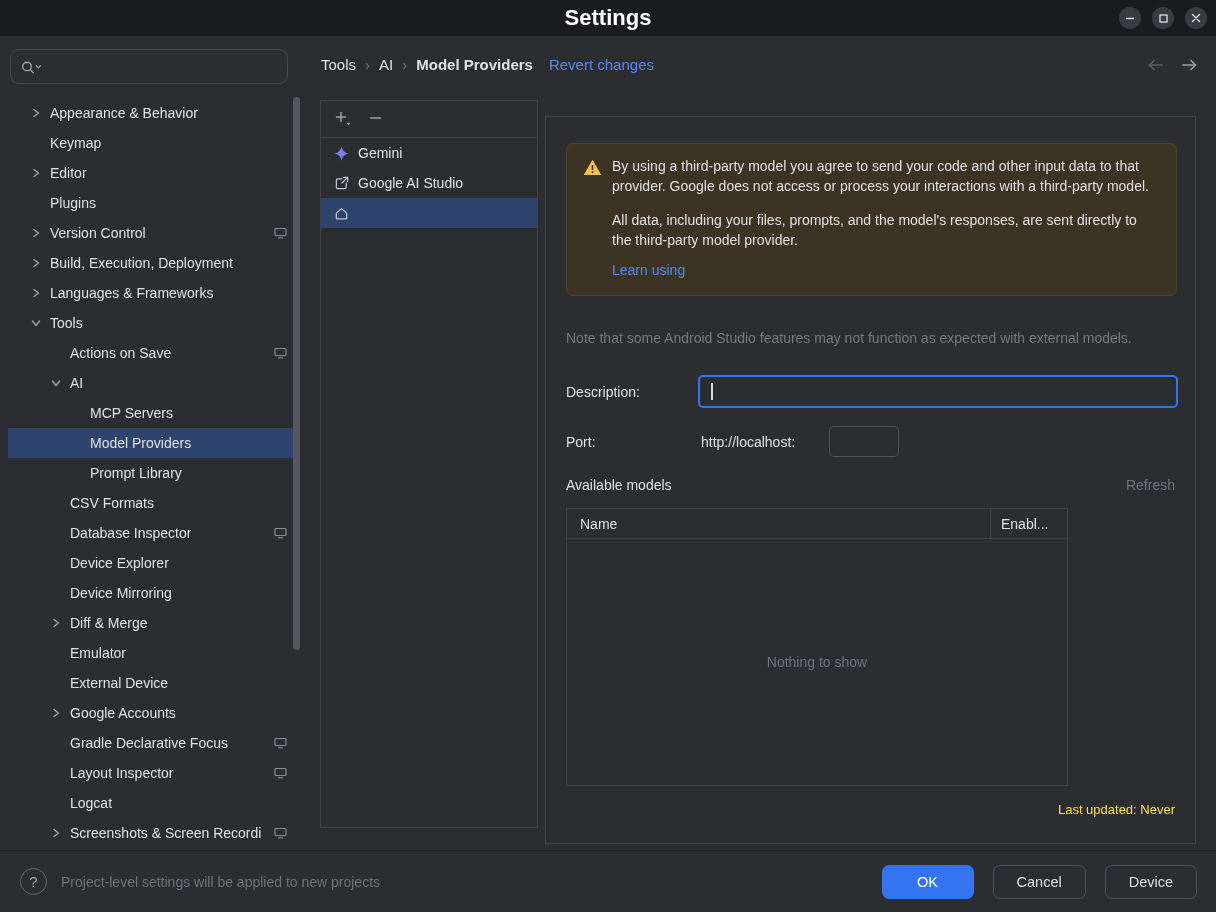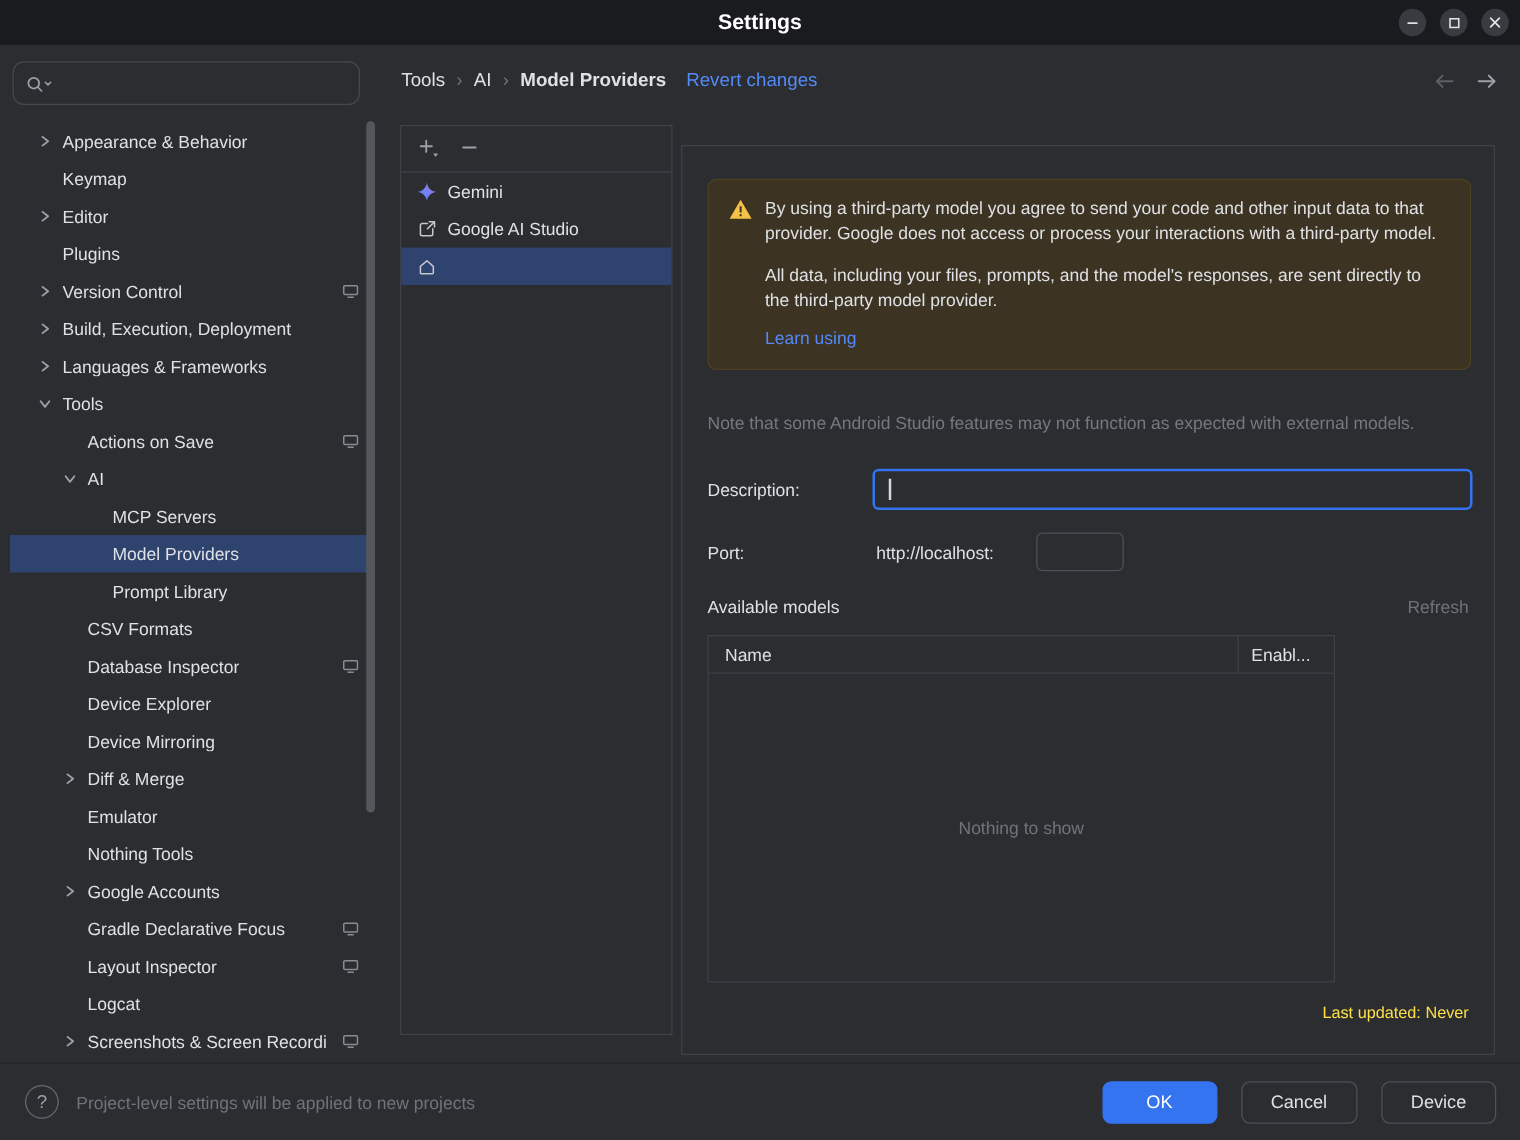--- a/index.html
+++ b/index.html
@@ -5,21 +5,21 @@
   * { box-sizing: border-box; }
   html, body { margin: 0; padding: 0; background: #1e1f22; }
   .window {
     position: relative; width: 1216px; height: 912px; overflow: hidden;
     background: #2b2d30; color: #dfe1e5;
     font-family: "Liberation Sans", sans-serif; font-size: 14px;
   }
   
   .titlebar { position: absolute; left:0; top:0; right:0; height:36px; background:#1a1b1e;
     display:flex; align-items:center; justify-content:center; }
-  .title { font-size:17px; font-weight:700; color:#ffffff; }
+  .title { font-size:22px; font-weight:700; color:#ffffff; }
   .win-controls { position:absolute; right:9px; top:7px; display:flex; gap:11px; }
   .win-btn { width:22px; height:22px; border-radius:50%; background:#3a3b40;
     display:flex; align-items:center; justify-content:center; cursor:pointer; }
   
   .sidebar { position:absolute; left:8px; top:36px; width:292px; bottom:62px; overflow:hidden; }
   .search-box { position:absolute; left:2px; top:13px; width:278px; height:35px;
     border:1px solid #46484d; border-radius:9px; display:flex; align-items:center;
     padding:0 9px; gap:6px; }
   .search-box input { flex:1; min-width:0; background:transparent; border:none; outline:none;
     color:#dfe1e5; font:inherit; }
@@ -253,21 +253,21 @@
             </svg>
           </span>
           <span class="tlabel">Diff &amp; Merge</span>
         </div>
         <div class="tree-row" style="padding-left: 34px;">
           <span class="chev"></span>
           <span class="tlabel">Emulator</span>
         </div>
         <div class="tree-row" style="padding-left: 34px;">
           <span class="chev"></span>
-          <span class="tlabel">Nothing Tools</span>
+          <span class="tlabel">External Device</span>
         </div>
         <div class="tree-row" style="padding-left: 34px;">
           <span class="chev">
             <svg width="10" height="12" viewBox="0 0 10 12" fill="none" stroke="#9da0a8" stroke-width="1.5" stroke-linecap="round" stroke-linejoin="round">
               <path d="M3 2.5L7.5 6 3 9.5"></path>
             </svg>
           </span>
           <span class="tlabel">Google Accounts</span>
         </div>
         <div class="tree-row" style="padding-left: 34px;">

